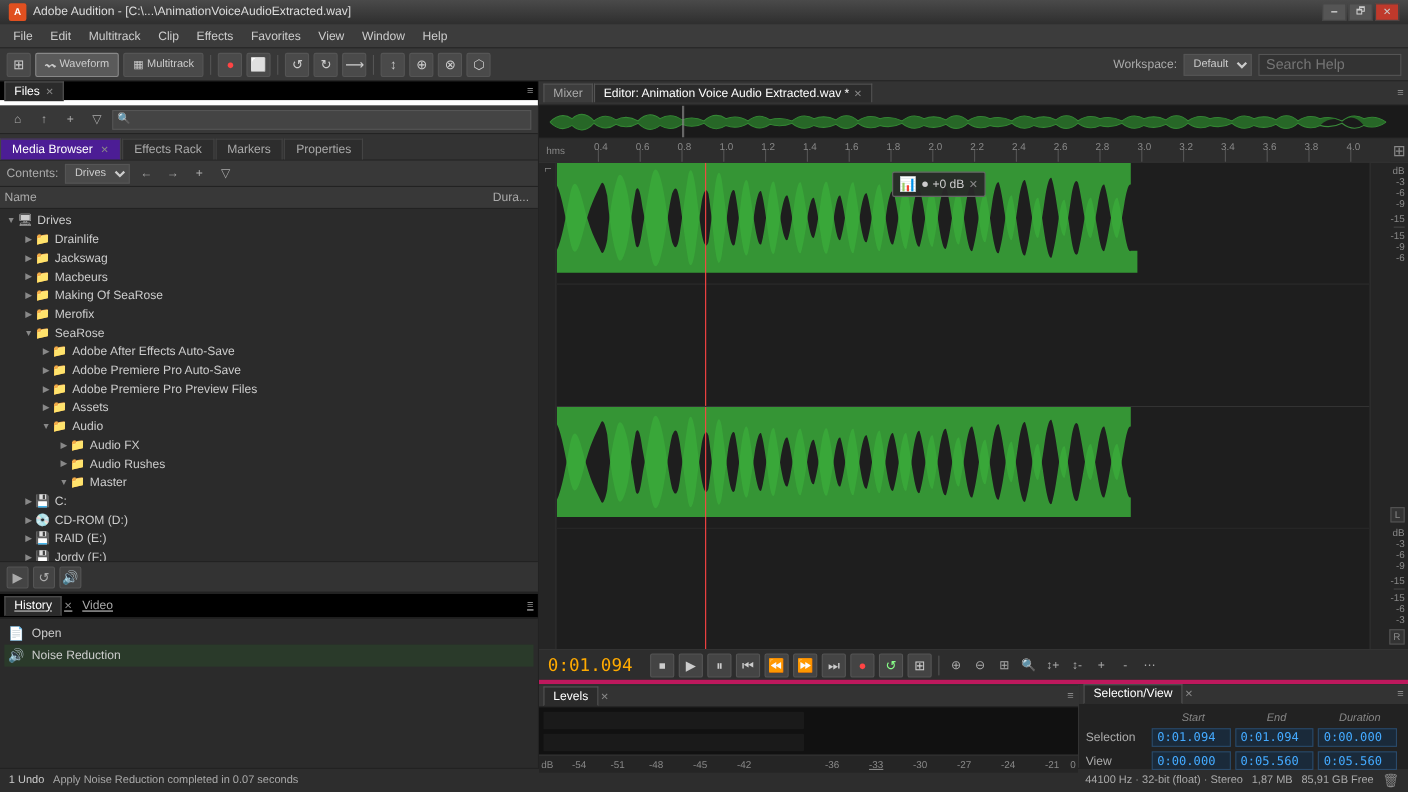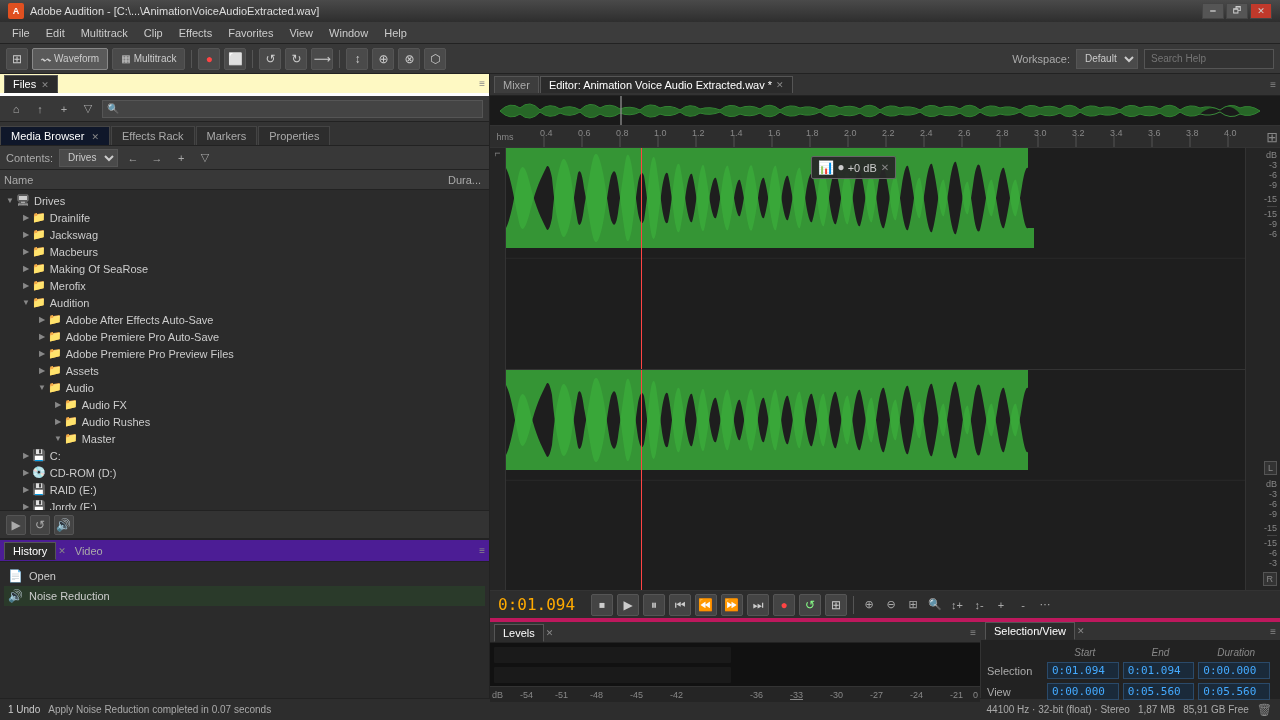--- a/index.html
+++ b/index.html
@@ -96,45 +96,45 @@
       display: flex; align-items: center; gap: 6px;
     }
     .workspace-label { color: #aaa; font-size: 11px; }
     .workspace-select {
       background: #4a4a4a; border: 1px solid #555;
       color: #ccc; font-size: 10px; padding: 2px 4px; height: 20px;
       cursor: pointer;
     }
     .search-box {
       background: #333; border: 1px solid #555;
-      color: #ccc; font-size: 10px; padding: 2px 6px;
+      color: #ccc; font-size: 13px; padding: 2px 6px;
       height: 20px; width: 130px;
     }
 
     
     #main-layout {
       display: flex;
       height: calc(720px - 22px - 22px - 30px - 22px);
     }
 
     
     #left-panel {
       width: 490px;
       display: flex;
       flex-direction: column;
       border-right: 1px solid #222;
     }
 
     
     #files-tabs {
       height: 22px;
-      background: #fef9c3;
-      display: flex;
-      align-items: center;
-      border-bottom: 3px solid #ffffff;
+      background: #000000;
+      display: flex;
+      align-items: center;
+      border-bottom: 5px solid #ffffff;
       padding: 0 4px;
       text-align: center;
     }
     .panel-tab {
       padding: 2px 8px;
       font-size: 11px;
       cursor: pointer;
       color: #aaa;
       border: 1px solid transparent;
     }
@@ -183,21 +183,21 @@
       font-size: 11px;
       cursor: pointer;
       color: #aaa;
       background: #2d2d2d;
       border: 1px solid #444;
       border-bottom: none;
       margin-right: 1px;
     }
     .browser-tab.active {
       color: #fff;
-      background: #0f172a;
+      background: #4c1d95;
       text-align: center;
     }
     .btab-close { font-size: 9px; margin-left: 4px; color: #888; }
 
     
     #contents-bar {
       height: 24px;
       background: #383838;
       display: flex;
       align-items: center;
@@ -271,25 +271,26 @@
     
     #history-panel {
       height: 160px;
       background: #2b2b2b;
       border-top: 2px solid #222;
       display: flex;
       flex-direction: column;
     }
     #history-tabs {
       height: 22px;
-      background: #4c1d95;
+      background: #000000;
       display: flex;
       align-items: center;
       padding: 0 4px;
       border-bottom: 1px solid #222;
+      text-decoration: underline;
     }
     #history-content {
       flex: 1;
       overflow-y: auto;
       padding: 4px;
     }
     .history-item {
       display: flex; align-items: center;
       padding: 3px 4px;
       gap: 6px;
@@ -629,21 +630,21 @@
         <span class="tree-label">Making Of SeaRose</span>
       </div>
       <div class="tree-item" style="padding-left:20px;">
         <span class="tree-arrow">▶</span>
         <span class="tree-icon">📁</span>
         <span class="tree-label">Merofix</span>
       </div>
       <div class="tree-item" style="padding-left:20px;">
         <span class="tree-arrow">▼</span>
         <span class="tree-icon">📁</span>
-        <span class="tree-label">Audition</span>
+        <span class="tree-label">SeaRose</span>
       </div>
       <div class="tree-item" style="padding-left:36px;">
         <span class="tree-arrow">▶</span>
         <span class="tree-icon">📁</span>
         <span class="tree-label">Adobe After Effects Auto-Save</span>
       </div>
       <div class="tree-item" style="padding-left:36px;">
         <span class="tree-arrow">▶</span>
         <span class="tree-icon">📁</span>
         <span class="tree-label">Adobe Premiere Pro Auto-Save</span>

